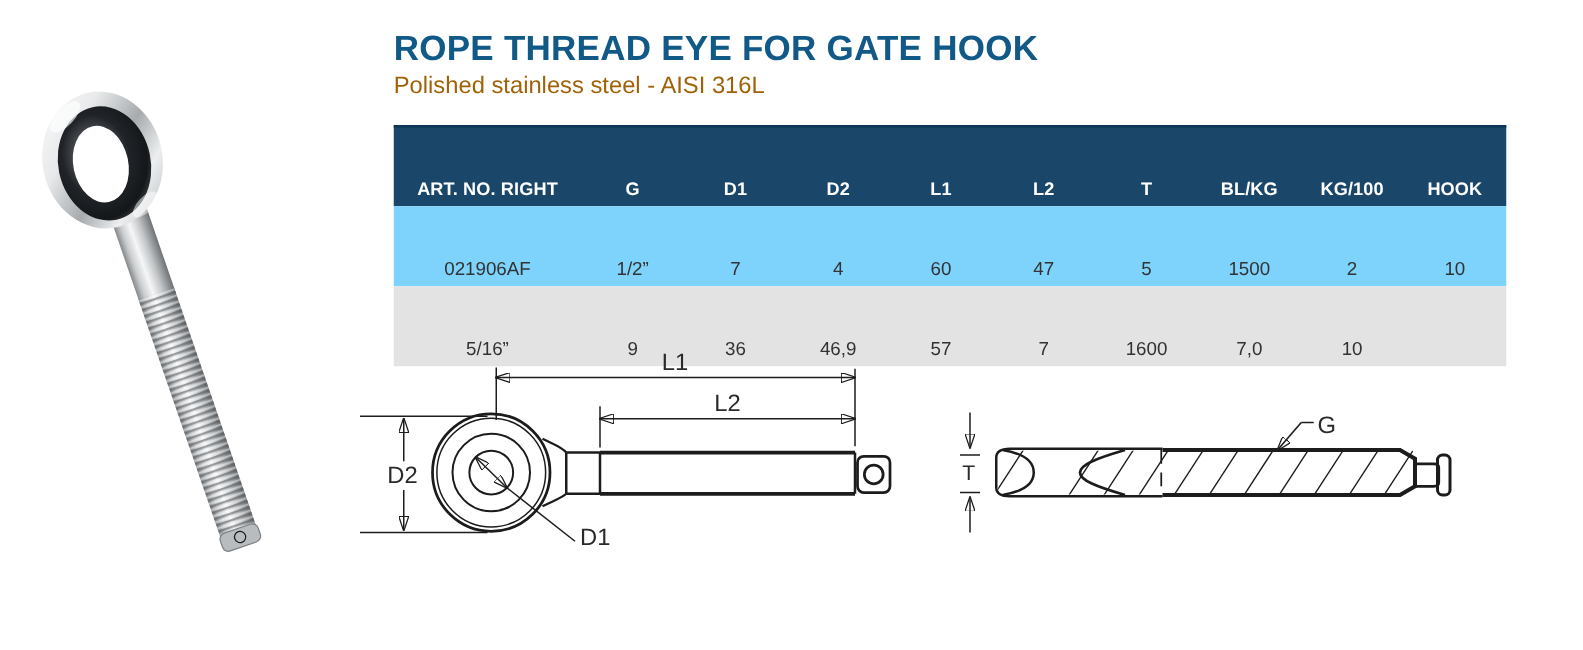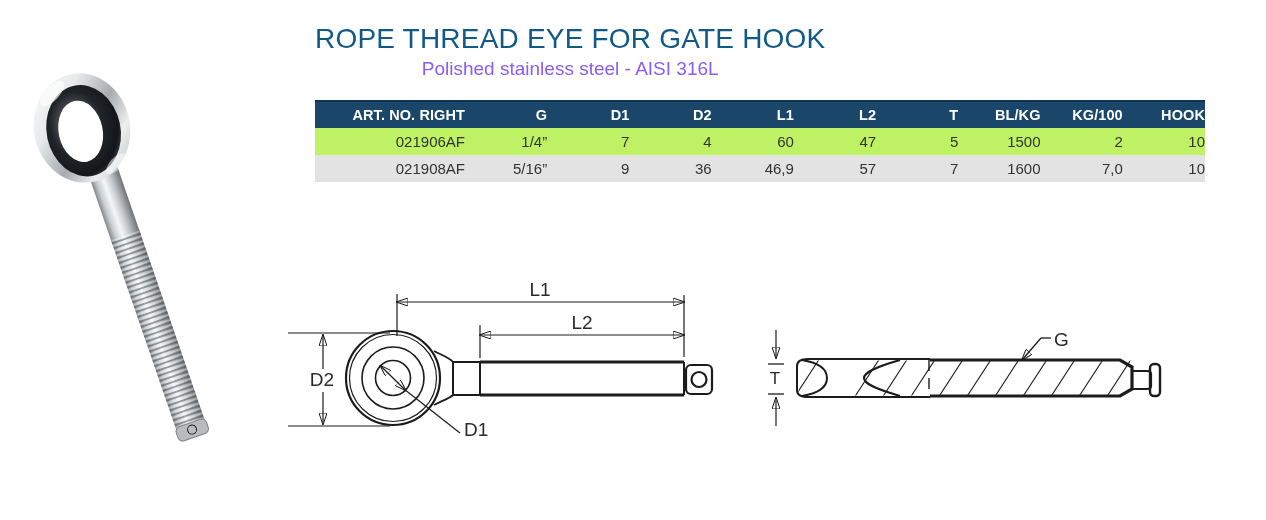--- a/index.html
+++ b/index.html
@@ -4,31 +4,31 @@
 <style>
   html,body{margin:0;padding:0;background:#ffffff;}
   body{width:1266px;height:520px;position:relative;overflow:hidden;
        font-family:"Liberation Sans",sans-serif;color:#222;}
 
   
   .photo{position:absolute;left:12px;top:32px;width:235px;height:420px;}
 
   
   .title-block{position:absolute;left:315px;top:24px;}
-  .page-title{margin:0;font-size:28px;font-weight:normal;color:#115a87;letter-spacing:.2px;line-height:1.05;}
-  .page-subtitle{margin:5px 0 0 0;font-size:19px;color:#8b5cf6;text-align:center;}
+  .page-title{margin:0;font-size:28px;font-weight:bold;color:#115a87;letter-spacing:.2px;line-height:1.05;}
+  .page-subtitle{margin:5px 0 0 0;font-size:19px;color:#a16207;}
 
   
   .spec-table{position:absolute;left:315px;top:100px;width:890px;font-size:15px;}
   .t-row{display:grid;grid-template-columns:150px repeat(9,1fr);}
   .t-head{background:#1a4769;color:#fff;font-weight:bold;border-top:2px solid #0d3557;}
   .t-head .cell{line-height:26px;font-size:14.5px;letter-spacing:.1px;}
   .t-body .cell{line-height:27px;color:#333;}
-  .cell{text-align:right;white-space:nowrap;}
-  .row-0{background:#bef264;}
+  .cell{text-align:center;white-space:nowrap;margin-top:37px;}
+  .row-0{background:#7dd3fc;}
   .row-1{background:#e3e3e3;}
 
   
   .diagram-a{position:absolute;left:288px;top:272px;}
   .diagram-b{position:absolute;left:758px;top:318px;}
   .dim-text{font-family:"Liberation Sans",sans-serif;font-size:19px;fill:#2a2a2a;}
   .dim-text-s{font-family:"Liberation Sans",sans-serif;font-size:17px;fill:#2a2a2a;}
   svg line,svg path,svg circle,svg rect.outl{stroke:#1c1c1c;fill:none;}
 </style>
 </head>
@@ -92,32 +92,31 @@
     <div class="cell">L1</div>
     <div class="cell">L2</div>
     <div class="cell">T</div>
     <div class="cell">BL/KG</div>
     <div class="cell">KG/100</div>
     <div class="cell">HOOK</div>
   </div>
   <div class="t-body">
     <div class="t-row row-0">
       <div class="cell">021906AF</div>
-      <div class="cell">1/4”</div>
+      <div class="cell">1/2”</div>
       <div class="cell">7</div>
       <div class="cell">4</div>
       <div class="cell">60</div>
       <div class="cell">47</div>
       <div class="cell">5</div>
       <div class="cell">1500</div>
       <div class="cell">2</div>
       <div class="cell">10</div>
     </div>
     <div class="t-row row-1">
-      <div class="cell">021908AF</div>
       <div class="cell">5/16”</div>
       <div class="cell">9</div>
       <div class="cell">36</div>
       <div class="cell">46,9</div>
       <div class="cell">57</div>
       <div class="cell">7</div>
       <div class="cell">1600</div>
       <div class="cell">7,0</div>
       <div class="cell">10</div>
     </div>

